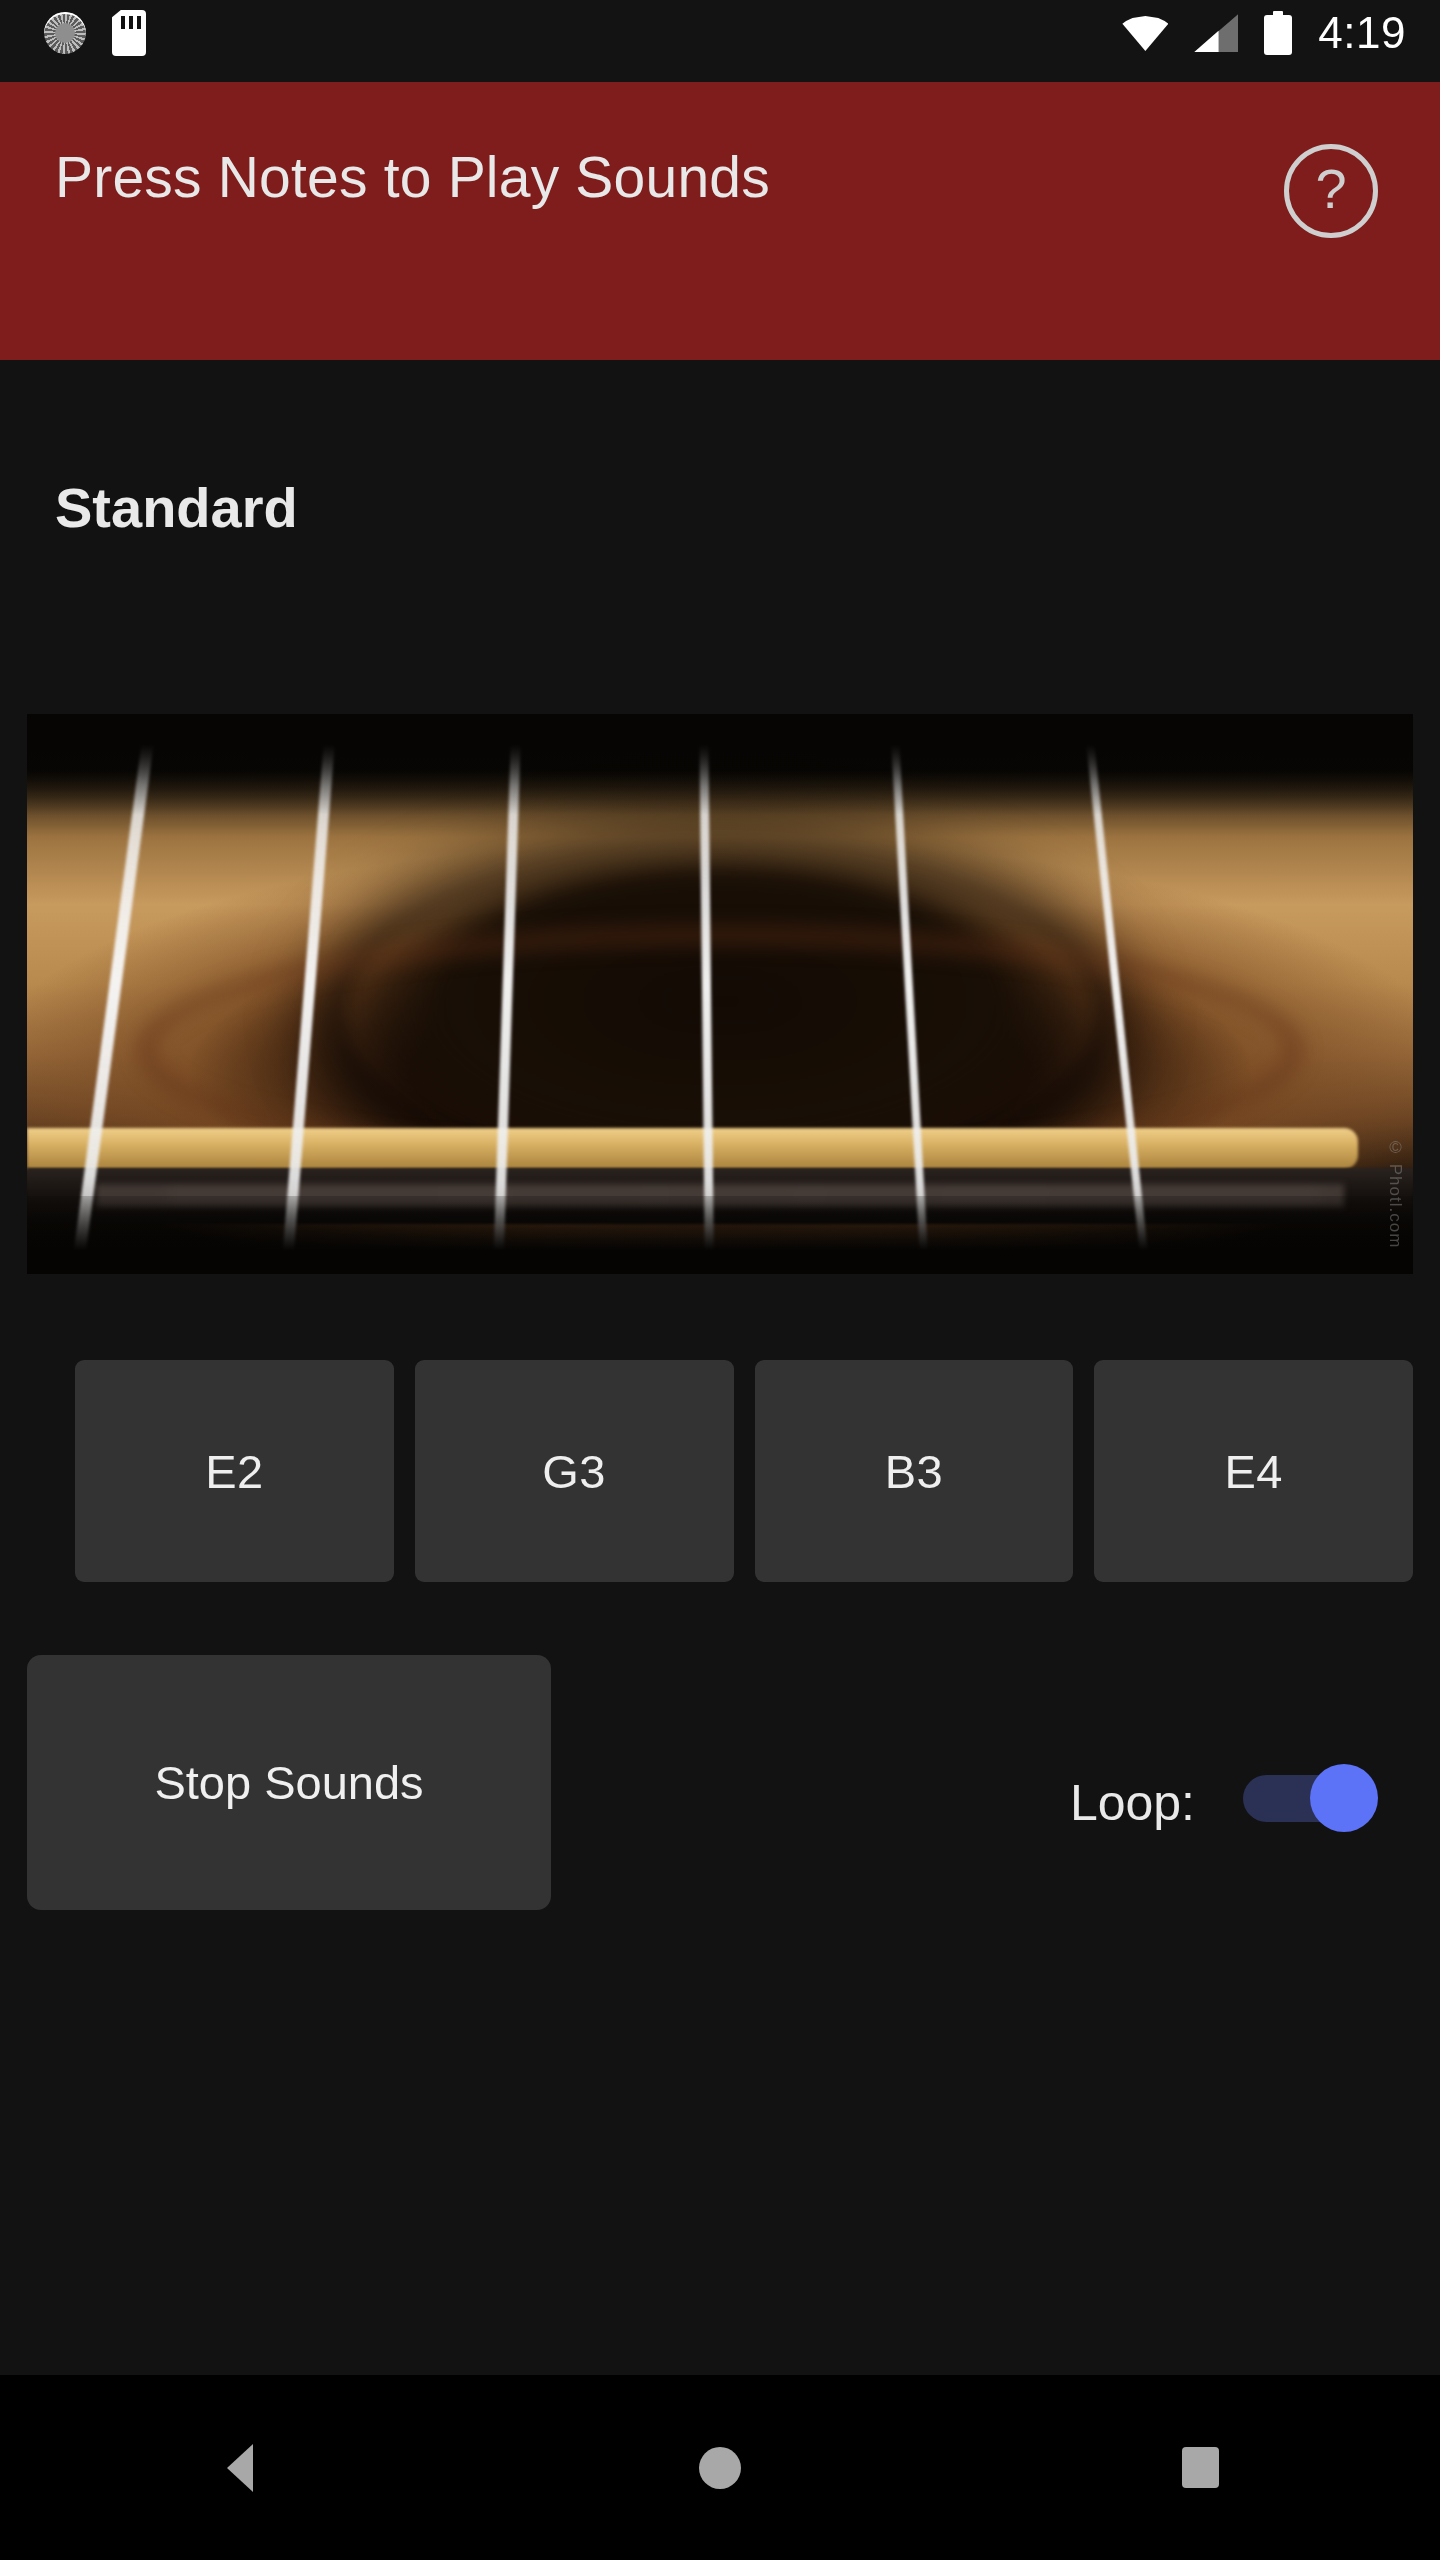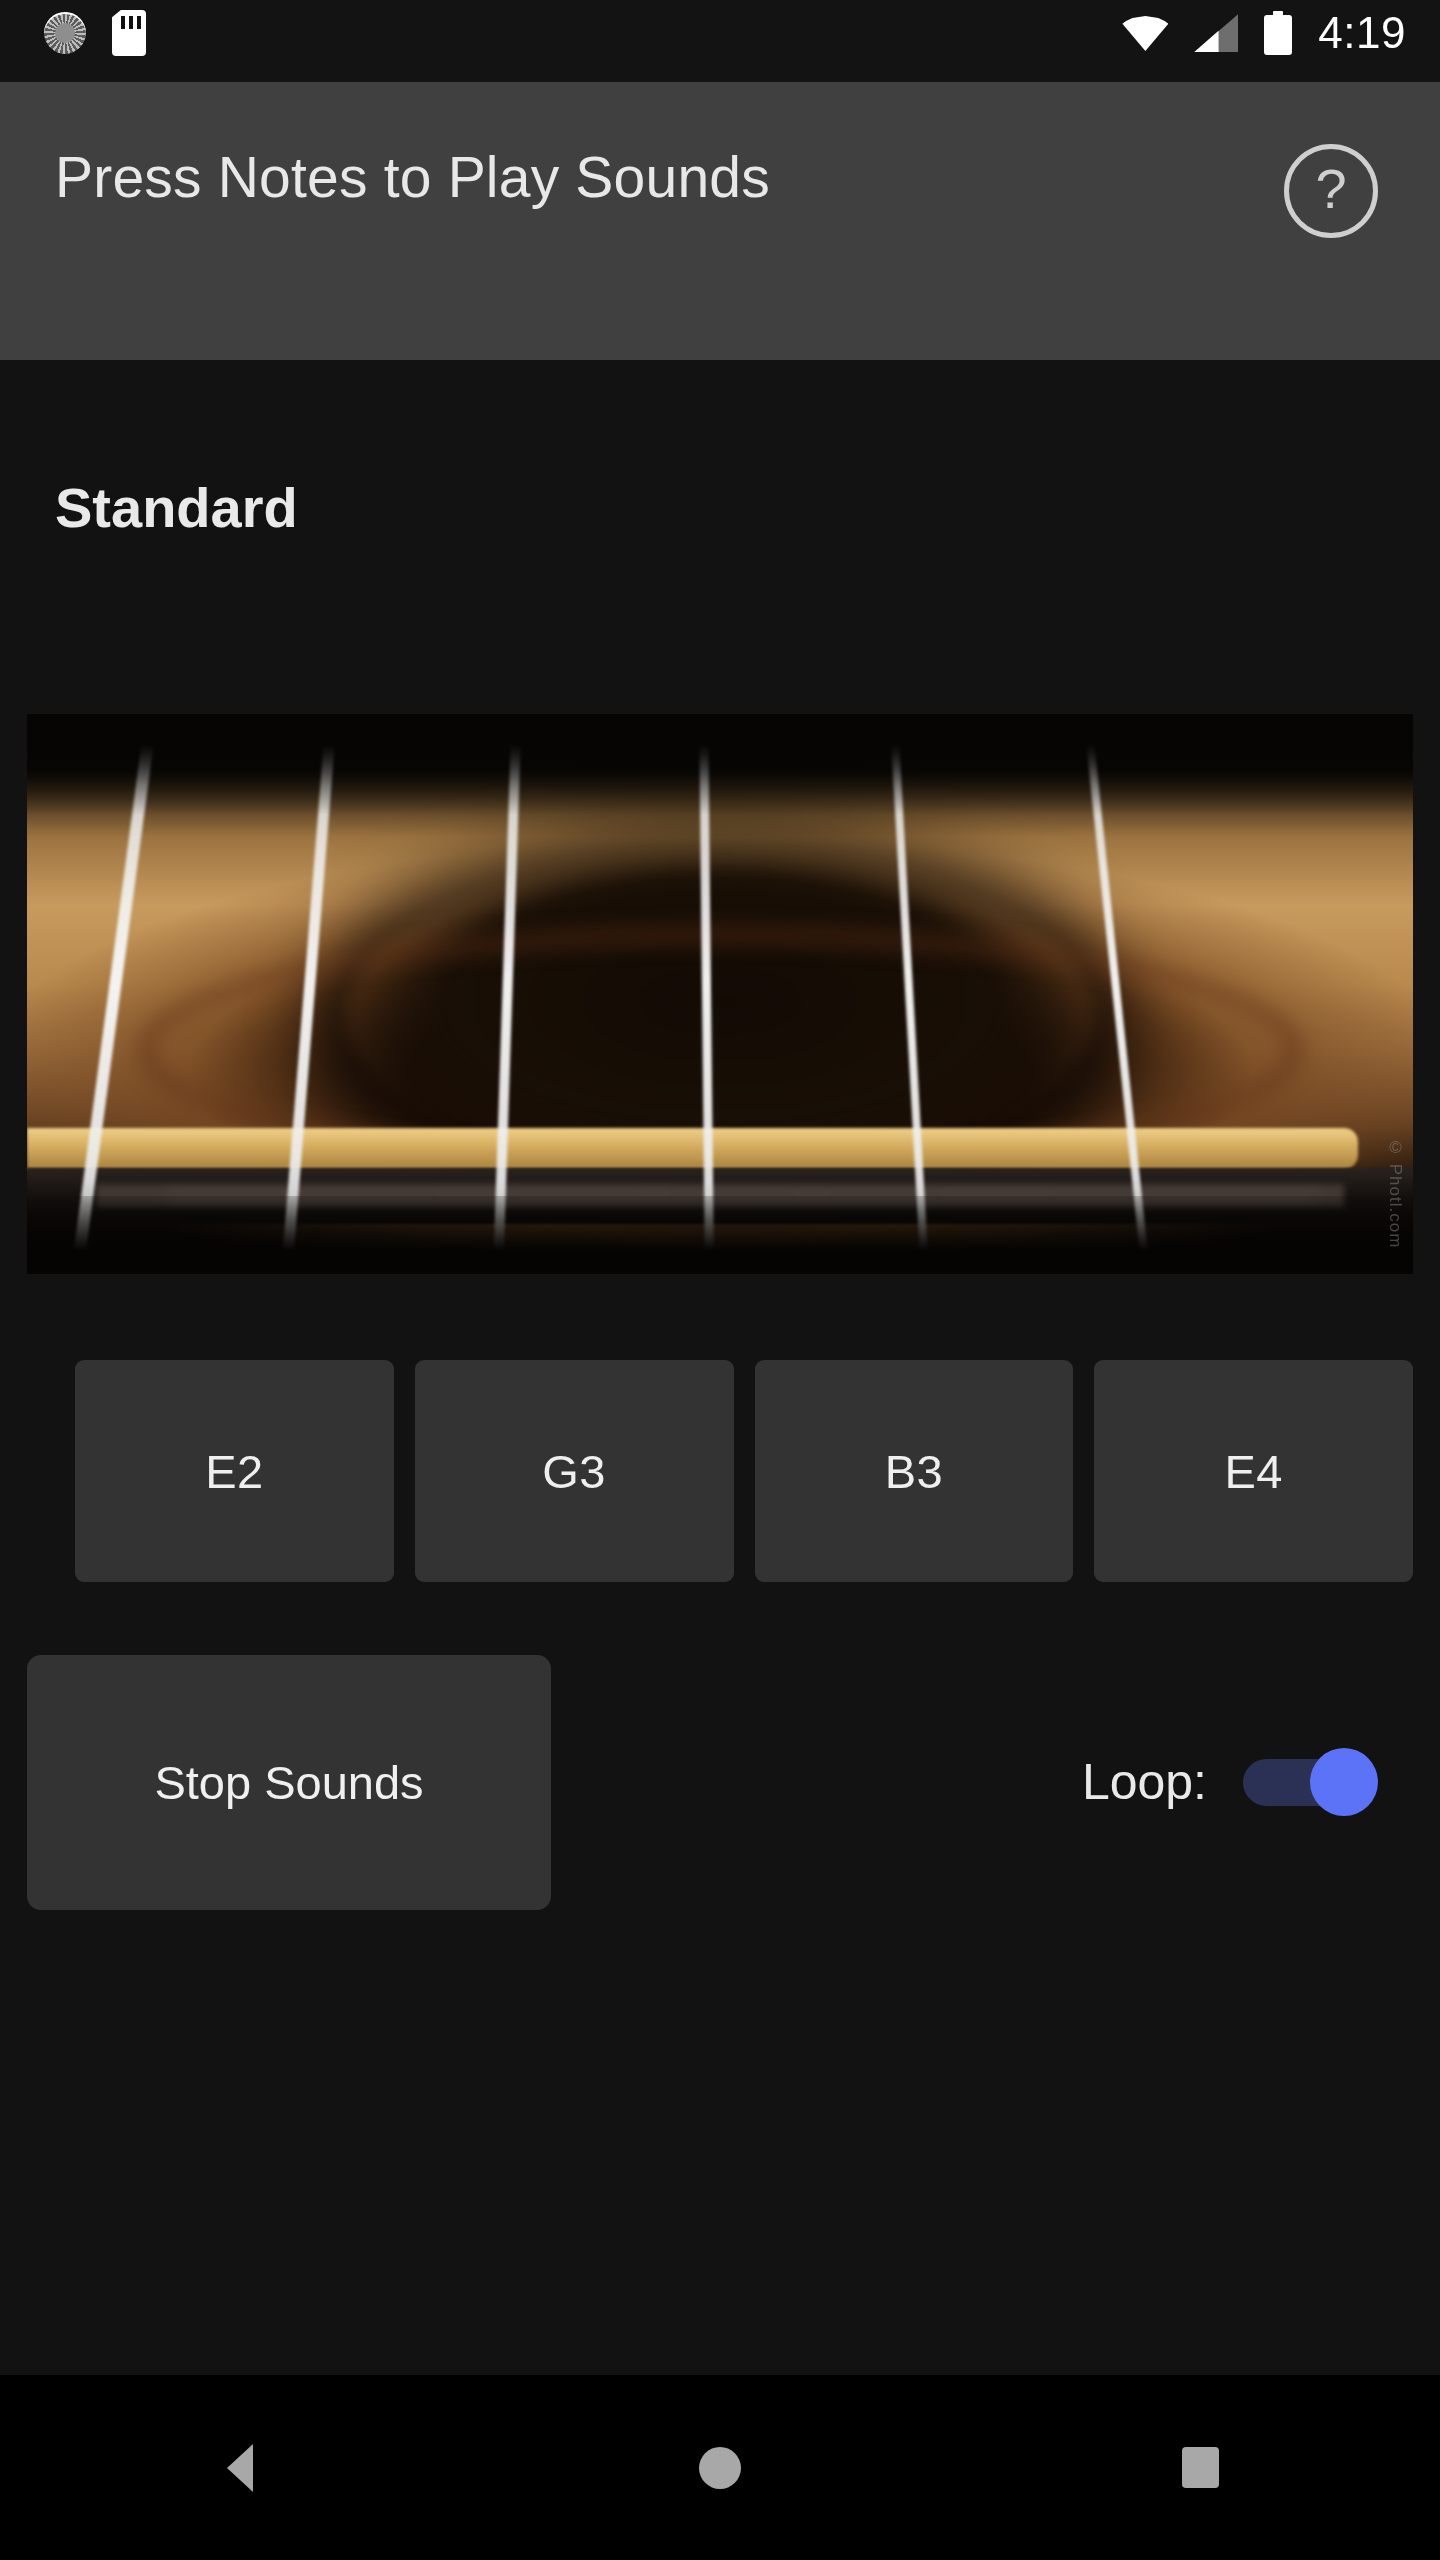--- a/index.html
+++ b/index.html
@@ -72,21 +72,21 @@
   }
   .icon-battery .shell {
     position:absolute; top:4px; left:0; width:28px; height:40px;
     background:#ffffff; border-radius:3px;
   }
   .sb-time { color:#ffffff; font-size:44px; letter-spacing:0.5px; line-height:1; }
 
   
   .appbar {
     position:absolute; top:82px; left:0; width:1440px; height:278px;
-    background:#404040;
+    background:#7f1d1d;
   }
   .appbar-title {
     position:absolute; left:55px; top:62px;
     color:#e8e8e8; font-size:57px; font-weight:400; letter-spacing:0.2px;
   }
   .help-btn {
     position:absolute; right:62px; top:62px;
     width:94px; height:94px; border-radius:50%;
     border:5px solid #cfcfcf;
     display:flex; align-items:center; justify-content:center;
@@ -214,21 +214,21 @@
   
   .stop-btn {
     position:absolute; left:27px; top:1295px; width:524px; height:255px;
     background:#333333; border-radius:14px; border:none; cursor:pointer;
     display:flex; align-items:center; justify-content:center;
   }
   .stop-btn span { color:#f0f0f0; font-size:47px; font-weight:400; }
 
   .loop-wrap {
     position:absolute; right:62px; top:1372px; height:100px;
-    display:flex; align-items:center; gap:36px;
+    display:flex; align-items:flex-end; gap:48px;
   }
   .loop-label { color:#e9e9e9; font-size:50px; font-weight:400; }
   .switch { position:relative; width:135px; height:68px; cursor:pointer; }
   .switch .track {
     position:absolute; left:0; top:11px; width:120px; height:47px;
     border-radius:24px; background:#2b3154;
   }
   .switch .thumb {
     position:absolute; right:0; top:0; width:68px; height:68px;
     border-radius:50%; background:#5c72f7;

